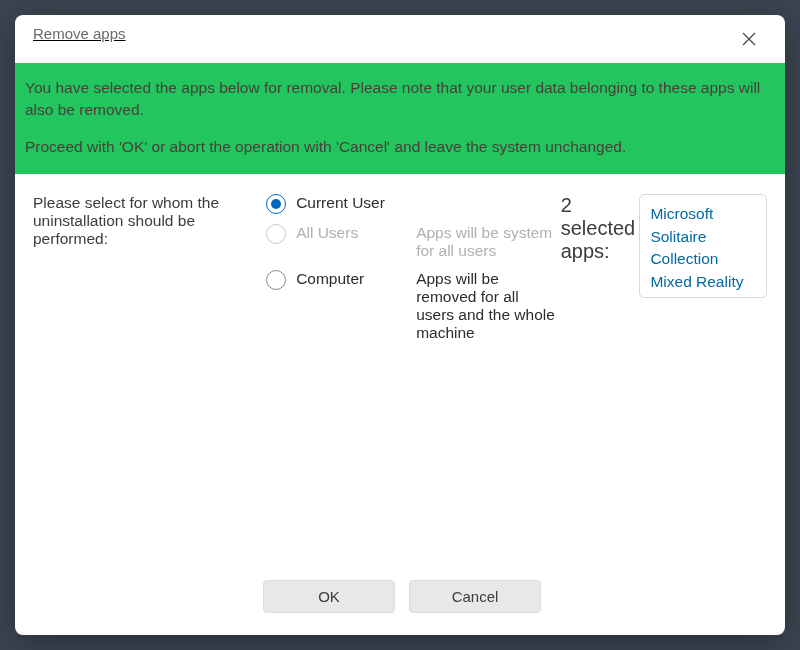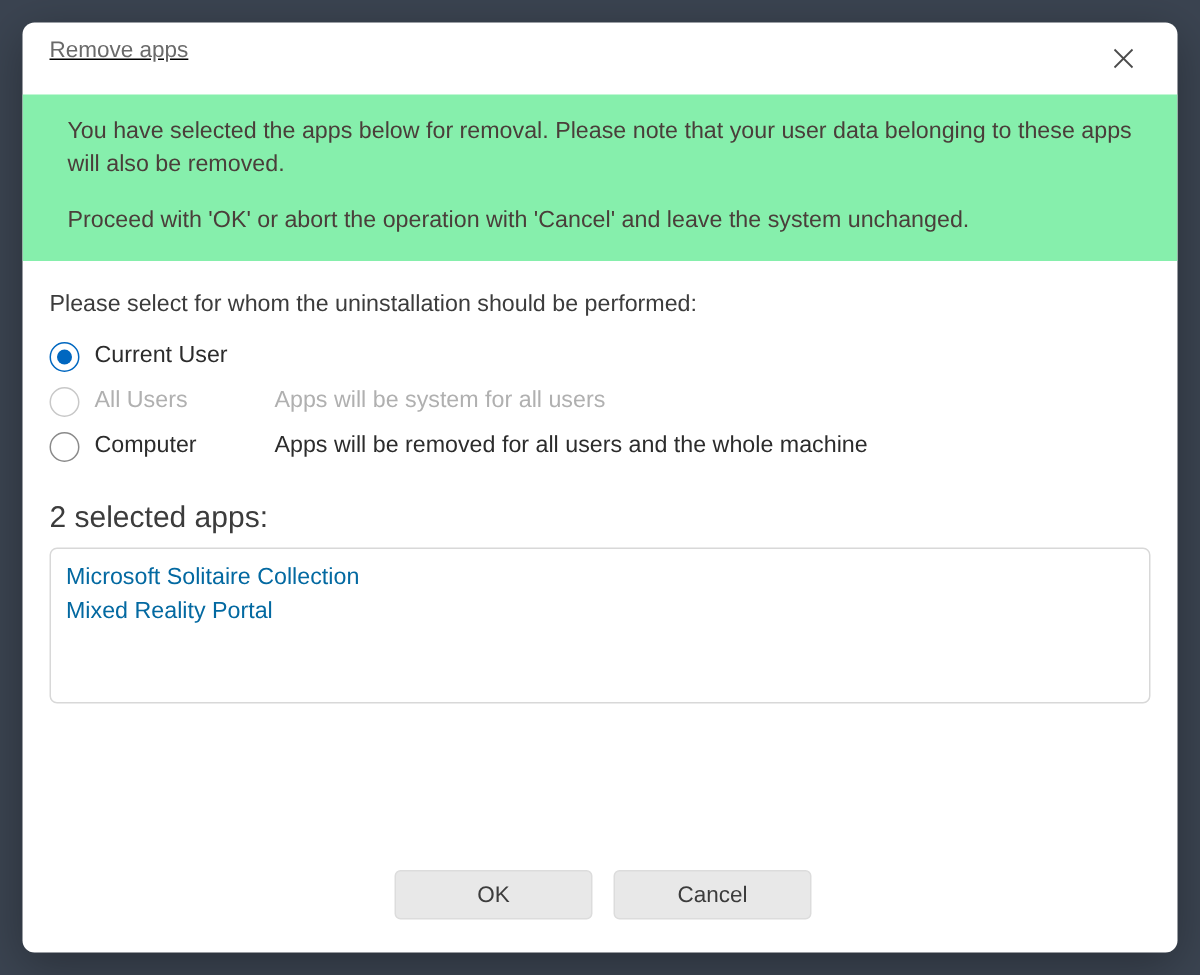--- a/index.html
+++ b/index.html
@@ -46,34 +46,34 @@
       align-items: center;
       justify-content: center;
       cursor: pointer;
       color: #4a4a4a;
     }
     .close-btn svg {
       width: 14px;
       height: 14px;
     }
     .warning-banner {
-      background: #86efac;
-      padding: 14px 18px 16px 30px;
+      background: #22c55e;
+      padding: 14px 18px 16px 10px;
       color: #4a3e3a;
       font-size: 15.5px;
       line-height: 1.45;
     }
     .warning-p1 {
       margin-bottom: 14px;
     }
     .content {
       padding: 20px 18px 12px 18px;
       flex: 1;
       display: flex;
-      flex-direction: column;
+      flex-direction: row;
     }
     .select-prompt {
       color: #3c3c3c;
       font-size: 15.5px;
       margin-bottom: 16px;
     }
     .radio-group {
       display: flex;
       flex-direction: column;
       gap: 10px;

